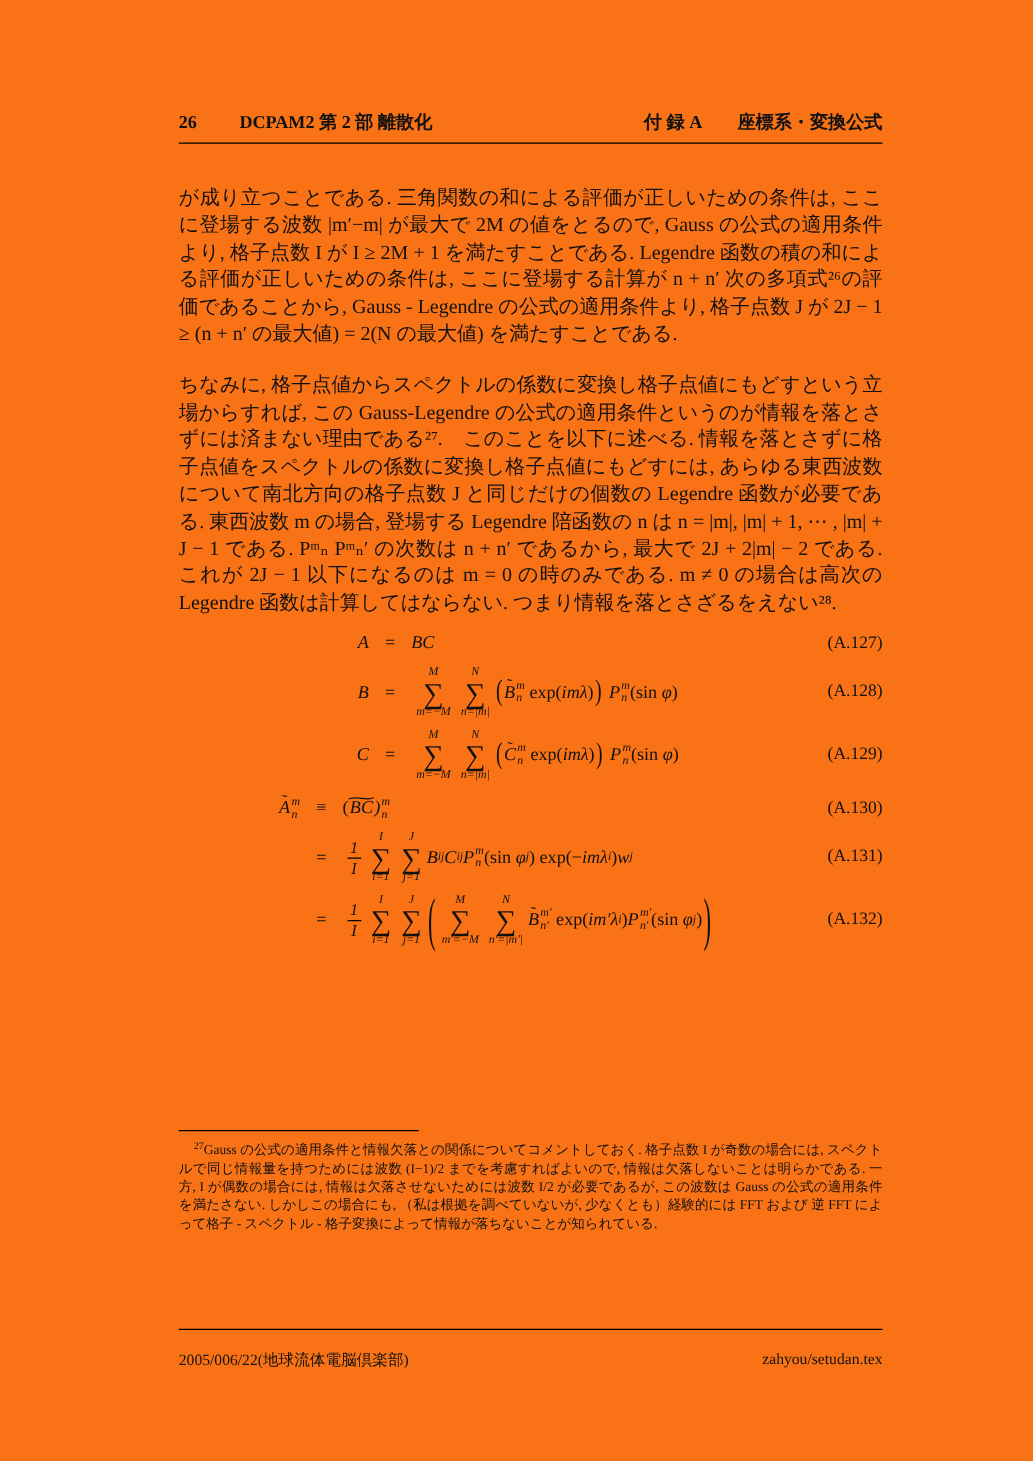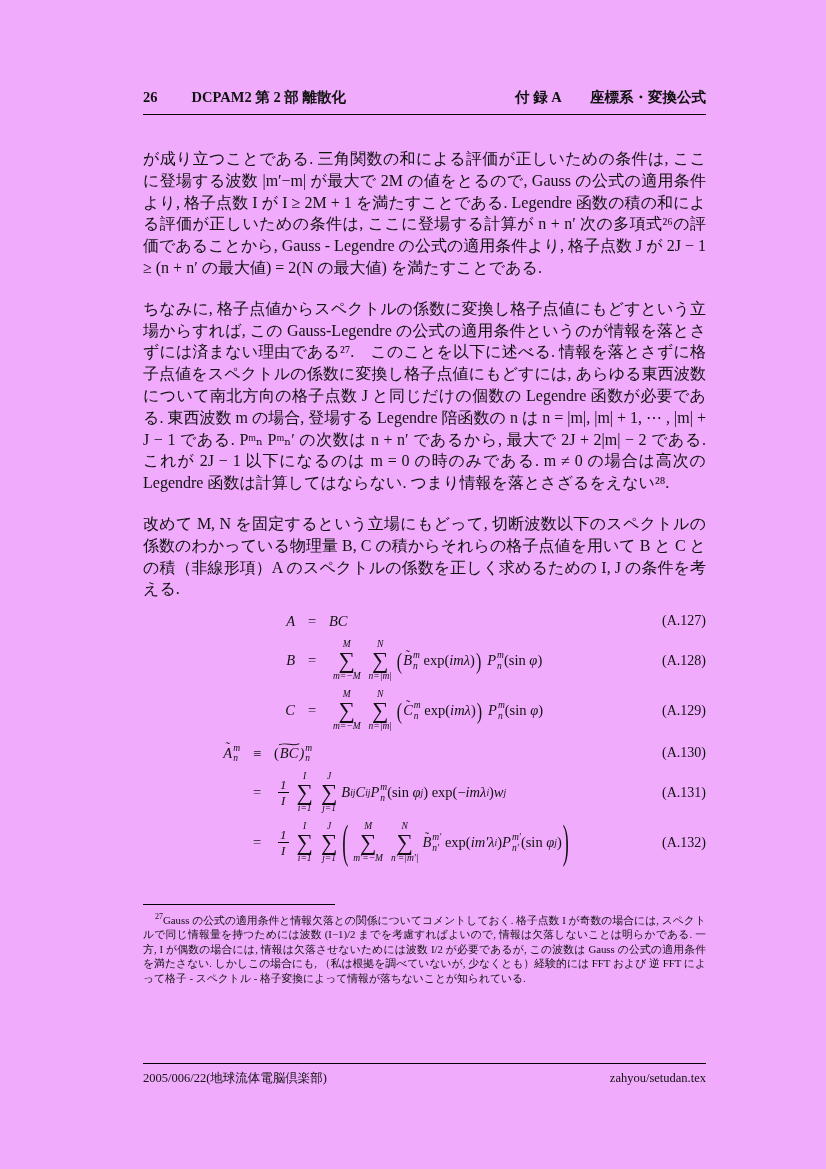--- a/index.html
+++ b/index.html
@@ -1,18 +1,18 @@
 <!DOCTYPE html>
 <html><head>
 <meta charset="utf-8">
 <style>
   * { margin:0; padding:0; box-sizing:border-box; }
   html,body { background:#ffffff; }
   .page {
-    position:relative; width:826px; height:1169px; background:#f0abfc;
+    position:relative; width:826px; height:1169px; background:#f97316;
     font-family:"Liberation Serif","DejaVu Serif",serif; color:#111111;
     overflow:hidden;
   }
   
   .header {
     position:absolute; top:88px; left:143px; width:563px;
     display:flex; align-items:baseline;
     font-weight:bold; font-size:14.5px;
     border-bottom:1.5px solid #000; padding-bottom:7px;
   }
@@ -52,40 +52,39 @@
   .wide .wt { position:absolute; left:50%; top:-0.62em; transform:translateX(-50%) scaleX(2.8); font-style:normal; font-size:0.8em; }
   .big { display:inline-block; margin:0 1px; font-style:normal; }
   
   .footnotes { position:absolute; top:904px; left:143px; width:563px; }
   .fnrule { width:192px; border-top:1px solid #000; margin-bottom:5px; }
   .footnote { font-size:10.8px; line-height:14.6px; text-align:justify; text-indent:12px; }
   .footnote sup { font-size:8px; }
   
   .footer {
     position:absolute; top:1063px; left:143px; width:563px;
-    border-top:1px solid #000; padding-top:6px;
-    display:flex; font-size:12.5px;align-items:center;
+    border-top:1px solid #000; padding-top:16px;
+    display:flex; font-size:12.5px;
   }
   .footer .fright { margin-left:auto; }
 </style>
 </head>
 <body>
 
 <div class="page">
 
   <div class="header">
     <span class="pgnum">26</span>
     <span class="ltitle">DCPAM2 第 2 部 離散化</span>
     <span class="rtitle">付 録 A　　座標系・変換公式</span>
   </div>
 
   <div class="main">
     <div class="para">が成り立つことである. 三角関数の和による評価が正しいための条件は, ここに登場する波数 |m′−m| が最大で 2M の値をとるので, Gauss の公式の適用条件より, 格子点数 I が I ≥ 2M + 1 を満たすことである. Legendre 函数の積の和による評価が正しいための条件は, ここに登場する計算が n + n′ 次の多項式²⁶の評価であることから, Gauss - Legendre の公式の適用条件より, 格子点数 J が 2J − 1 ≥ (n + n′ の最大値) = 2(N の最大値) を満たすことである.</div>
     <div class="para">ちなみに, 格子点値からスペクトルの係数に変換し格子点値にもどすという立場からすれば, この Gauss-Legendre の公式の適用条件というのが情報を落とさずには済まない理由である²⁷.　このことを以下に述べる. 情報を落とさずに格子点値をスペクトルの係数に変換し格子点値にもどすには, あらゆる東西波数について南北方向の格子点数 J と同じだけの個数の Legendre 函数が必要である. 東西波数 m の場合, 登場する Legendre 陪函数の n は n = |m|, |m| + 1, ⋯ , |m| + J − 1 である. Pᵐₙ Pᵐₙ′ の次数は n + n′ であるから, 最大で 2J + 2|m| − 2 である. これが 2J − 1 以下になるのは m = 0 の時のみである. m ≠ 0 の場合は高次の Legendre 函数は計算してはならない. つまり情報を落とさざるをえない²⁸.</div>
-    <div class="para">改めて M, N を固定するという立場にもどって, 切断波数以下のスペクトルの係数のわかっている物理量 B, C の積からそれらの格子点値を用いて B と C との積（非線形項）A のスペクトルの係数を正しく求めるための I, J の条件を考える.</div>
 
     <div class="eqblock b1">
       <div class="eq-row">
           <span class="eq-lhs">
             <span class="math-i">A</span>
           </span>
           <span class="eq-rel">=</span>
           <span class="eq-rhs">
             <span class="math-i">BC</span>
           </span>

